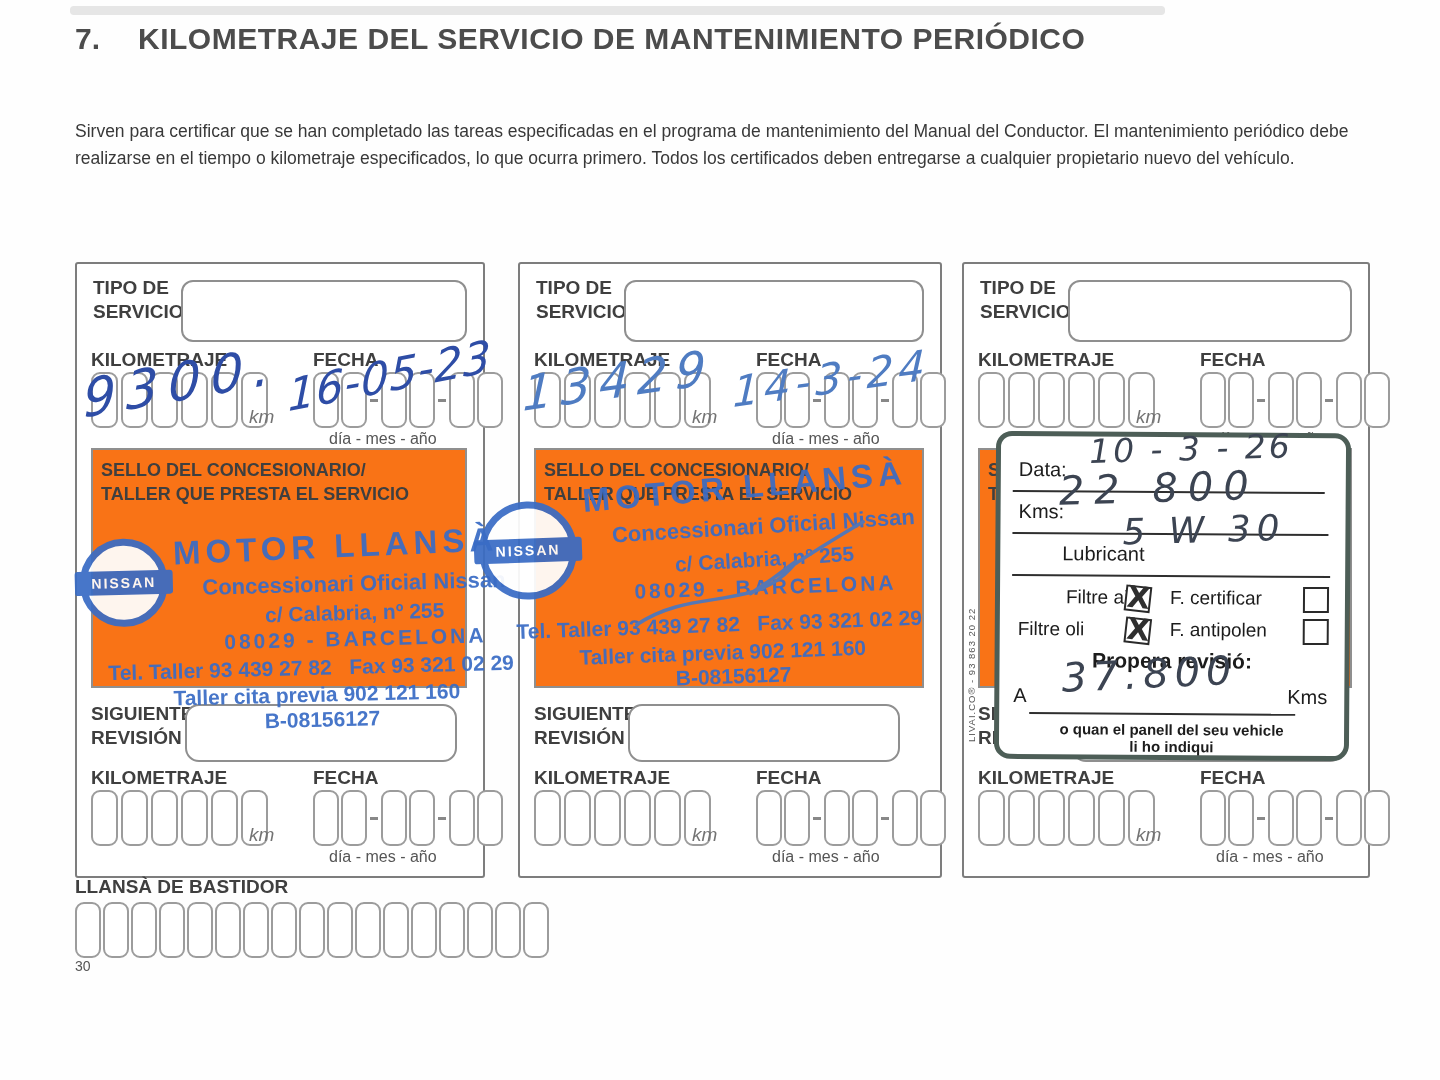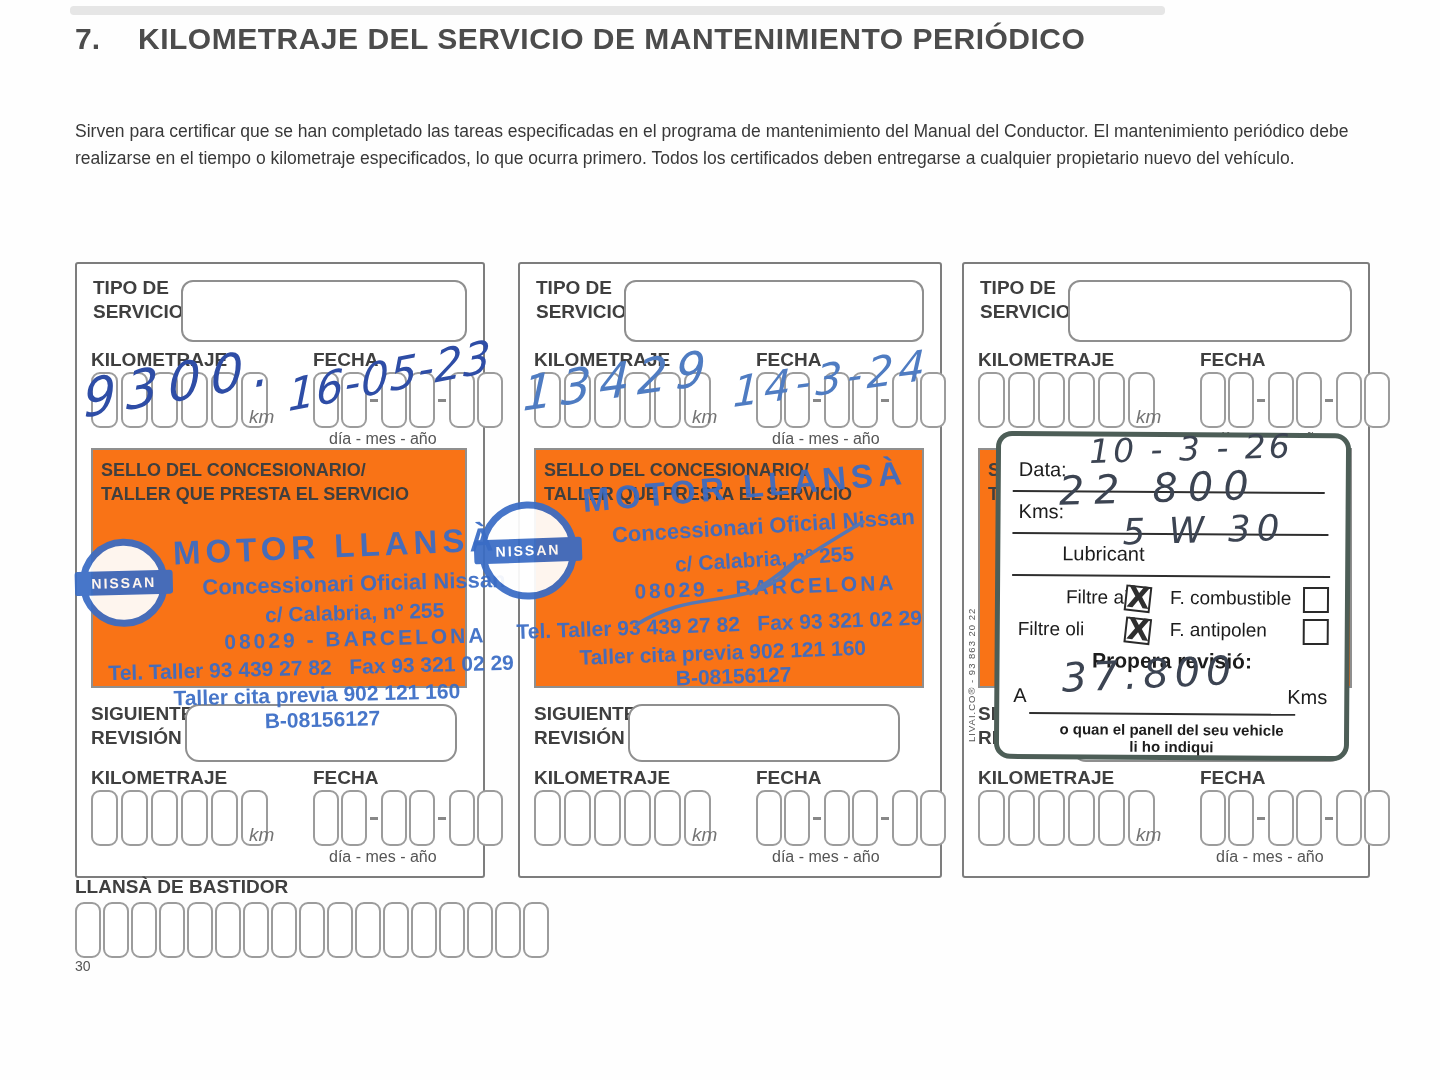--- a/index.html
+++ b/index.html
@@ -362,21 +362,21 @@
     <div class="stk-lbl" style="left:18px;top:64px;">Kms:</div>
     <div class="stk-hw" style="left:58px;top:28px;font-size:40px;letter-spacing:10px;transform:rotate(-2deg);">22 800</div>
     <div class="stk-line" style="left:12px;top:96px;width:316px;"></div>
 
     <div class="stk-lbl" style="left:18px;top:106px;margin-left:44px;">Lubricant</div>
     <div class="stk-hw" style="left:122px;top:72px;font-size:36px;letter-spacing:6px;transform:rotate(-2deg);">5 W 30</div>
     <div class="stk-line" style="left:12px;top:138px;width:318px;"></div>
 
     <div class="stk-lbl" style="left:18px;top:150px;font-size:19px;margin-left:48px;">Filtre aire</div>
     <div class="cbx" style="left:125px;top:149px;">X</div>
-    <div class="stk-lbl" style="left:170px;top:150px;font-size:19px;">F. combustible</div>
+    <div class="stk-lbl" style="left:170px;top:150px;font-size:19px;">F. certificar</div>
     <div class="cbx" style="left:303px;top:149px;transform:rotate(0deg);"></div>
 
     <div class="stk-lbl" style="left:18px;top:182px;font-size:19px;">Filtre oli</div>
     <div class="cbx" style="left:125px;top:181px;">X</div>
     <div class="stk-lbl" style="left:170px;top:182px;font-size:19px;">F. antipolen</div>
     <div class="cbx" style="left:303px;top:181px;transform:rotate(0deg);"></div>
 
     <div class="stk-center" style="top:212px;font-size:21px;">Propera revisió:</div>
 
     <div class="stk-lbl" style="left:14px;top:248px;">A</div>

